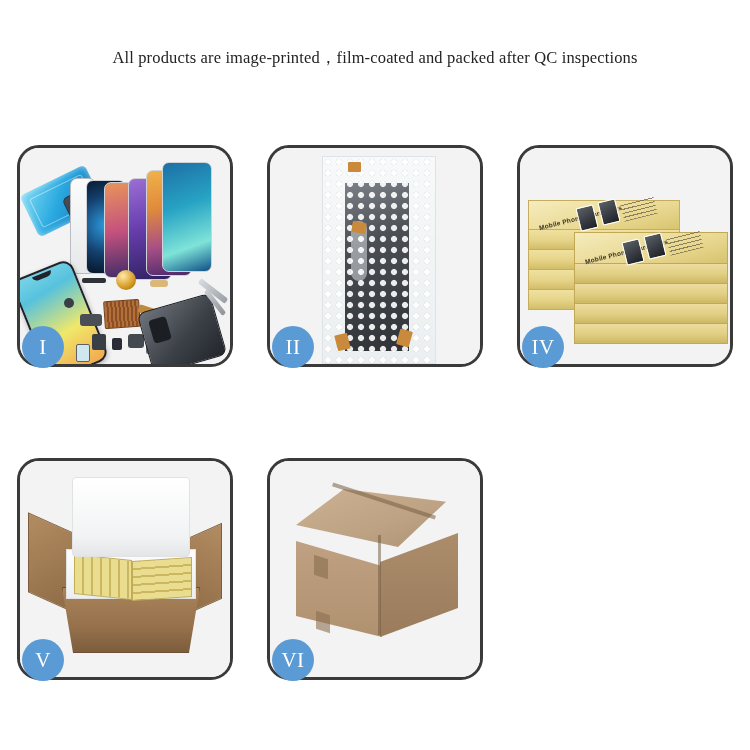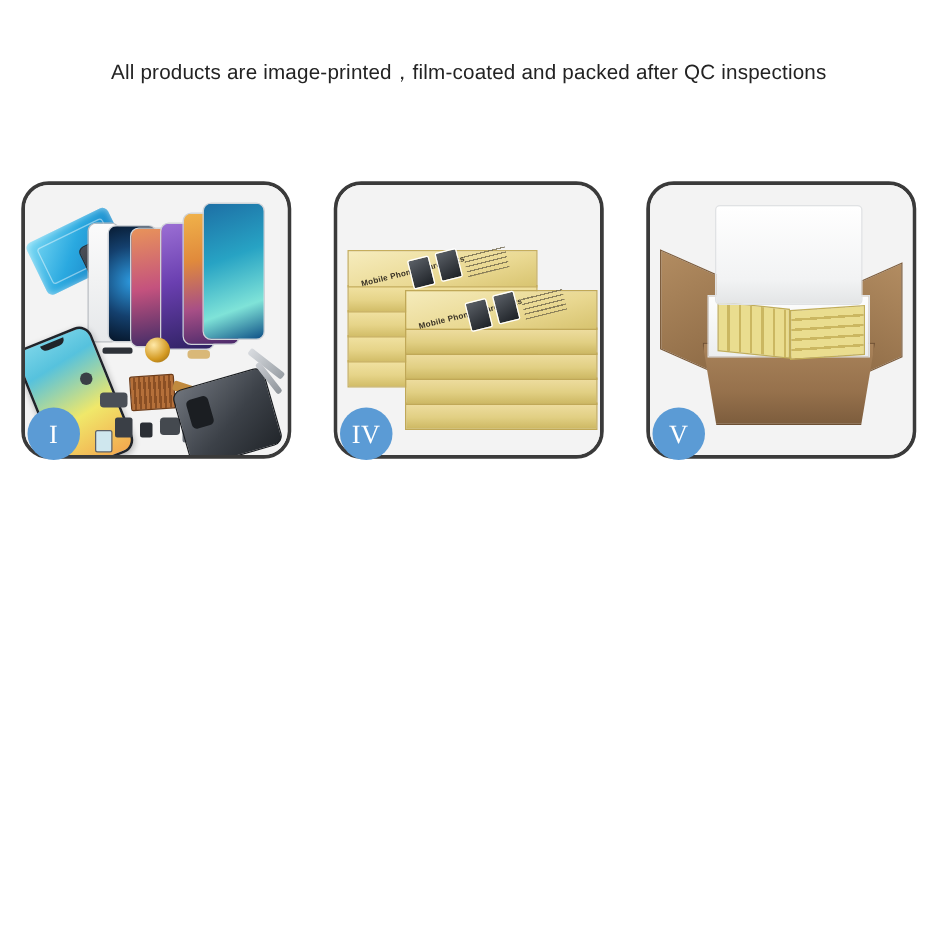--- a/index.html
+++ b/index.html
@@ -24,21 +24,21 @@
   .title {
     font-family: "Liberation Sans", sans-serif;
     font-size: 38px;
     font-weight: 400;
     letter-spacing: 2.2px;
     color: #111111;
     line-height: 44px;
     white-space: nowrap;
   }
   .subtitle {
-    font-family: Liberation Sans, sans-serif;
+    font-family: Liberation Serif, serif;
     font-size: 16.5px;
     font-weight: 400;
     color: #232323;
     letter-spacing: 0.15px;
     margin-top: 9px;
     white-space: nowrap;
   }
 
   
   .grid {
@@ -403,20 +403,35 @@
         <div class="part p11"></div>
 
         <div class="housing"></div>
         <div class="tweezer"></div>
         <div class="tweezer2"></div>
       </div>
     </div>
     <div class="badge">I</div>
   </div>
 
+  <div class="card">
+    <div class="card-clip">
+      <div class="scene">
+        <div class="bubblebag">
+          <div class="wrapped-part"></div>
+          <div class="bubbles"></div>
+        </div>
+        <div class="tape t1"></div>
+        <div class="tape t2"></div>
+        <div class="tape t3"></div>
+        <div class="tape t4"></div>
+      </div>
+    </div>
+    <div class="badge">II</div>
+  </div>
 
 
   <div class="card">
     <div class="card-clip">
       <div class="scene">
         <div class="stack">
           <div class="sbox sb-a"></div>
           <div class="sbox sb-b"></div>
           <div class="sbox sb-c"></div>
           <div class="sbox sb-d"></div>
@@ -452,14 +467,28 @@
         <div class="cartonbody"></div>
         <div class="foam-in"></div>
         <div class="yrow yr1"></div>
         <div class="yrow yr2"></div>
         <div class="foam-lid2"></div>
       </div>
     </div>
     <div class="badge">V</div>
   </div>
 
+  <div class="card">
+    <div class="card-clip">
+      <div class="scene">
+        <div class="c-front"></div>
+        <div class="c-side"></div>
+        <div class="c-top"></div>
+        <div class="c-seam"></div>
+        <div class="c-edge"></div>
+        <div class="c-tape1"></div>
+        <div class="c-tape2"></div>
+      </div>
+    </div>
+    <div class="badge">VI</div>
+  </div>
 
 </div>
 
 </body></html>

